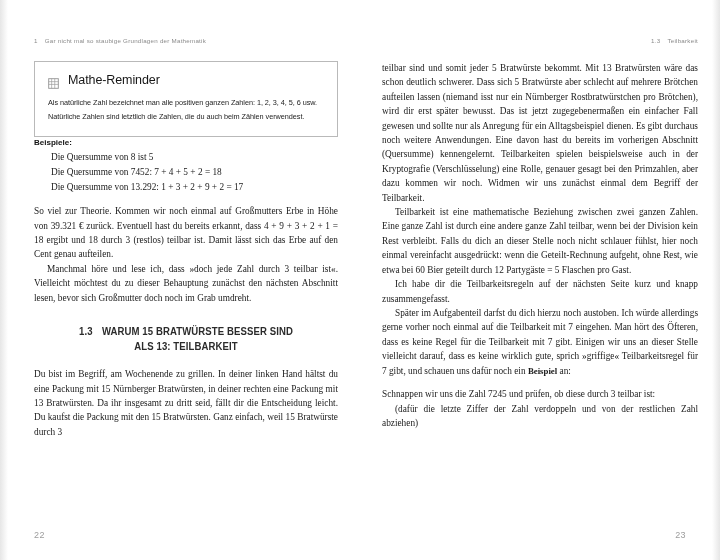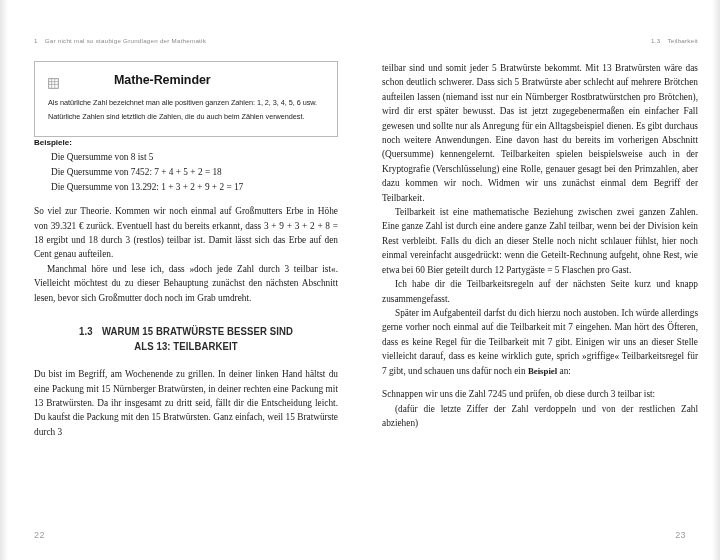--- a/index.html
+++ b/index.html
@@ -81,24 +81,23 @@
   .reminder-icon {
     width: 11px;
     height: 11px;
     flex: 0 0 auto;
     color: #9a9a9a;
     display: block;
   }
   .reminder-title {
     font-family: "Liberation Sans", sans-serif;
     font-size: 12.5px;
-    font-weight: 700;
+    font-weight: 400;
     letter-spacing: -0.1px;
     color: #161616;
-    margin-left: 46px;
   }
   .reminder-body {
     font-family: "Liberation Sans", sans-serif;
     font-size: 7.3px;
     line-height: 1.92;
     color: #1d1d1d;
     letter-spacing: -0.05px;
   }
 
   
@@ -192,21 +191,21 @@
     </div>
 
     <div class="label-bold">Beispiele:</div>
 
     <ul class="examples">
       <li>Die Quersumme von 8 ist 5</li>
       <li>Die Quersumme von 7452:  7 + 4 + 5 + 2 = 18</li>
       <li>Die Quersumme von 13.292:  1 + 3 + 2 + 9 + 2 = 17</li>
     </ul>
 
-    <p class="body gap">So viel zur Theorie. Kommen wir noch einmal auf Großmutters Erbe in Höhe von 39.321 € zurück. Eventuell hast du bereits erkannt, dass 3 + 9 + 3 + 2 + 8 = 18 ergibt und 18 durch 3 (restlos) teilbar ist. Damit lässt sich das Erbe auf den Cent genau aufteilen.</p>
+    <p class="body gap">So viel zur Theorie. Kommen wir noch einmal auf Großmutters Erbe in Höhe von 39.321 € zurück. Eventuell hast du bereits erkannt, dass 4 + 9 + 3 + 2 + 1 = 18 ergibt und 18 durch 3 (restlos) teilbar ist. Damit lässt sich das Erbe auf den Cent genau aufteilen.</p>
     <p class="body indent">Manchmal höre und lese ich, dass »doch jede Zahl durch 3 teilbar ist«. Vielleicht möchtest du zu dieser Behauptung zunächst den nächsten Abschnitt lesen, bevor sich Großmutter doch noch im Grab umdreht.</p>
 
     <div class="section-head">
       <span class="secnum">1.3</span><span>WARUM 15 BRATWÜRSTE BESSER SIND</span><br>
       <span>ALS 13: TEILBARKEIT</span>
     </div>
 
     <p class="body">Du bist im Begriff, am Wochenende zu grillen. In deiner linken Hand hältst du eine Packung mit 15 Nürnberger Bratwürsten, in deiner rechten eine Packung mit 13 Bratwürsten. Da ihr insgesamt zu dritt seid, fällt dir die Entscheidung leicht. Du kaufst die Packung mit den 15 Bratwürsten. Ganz einfach, weil 15 Bratwürste durch 3</p>
 
     <div class="folio left">22</div>

